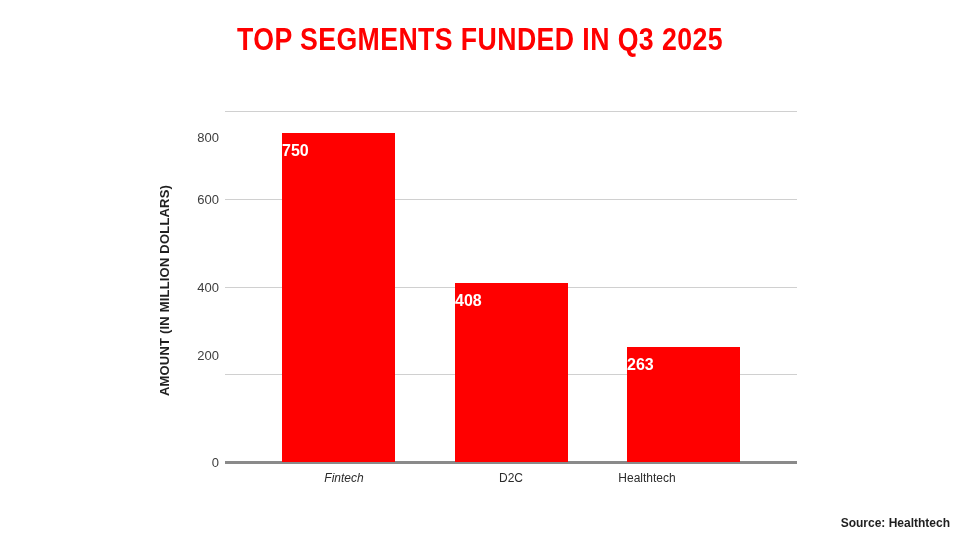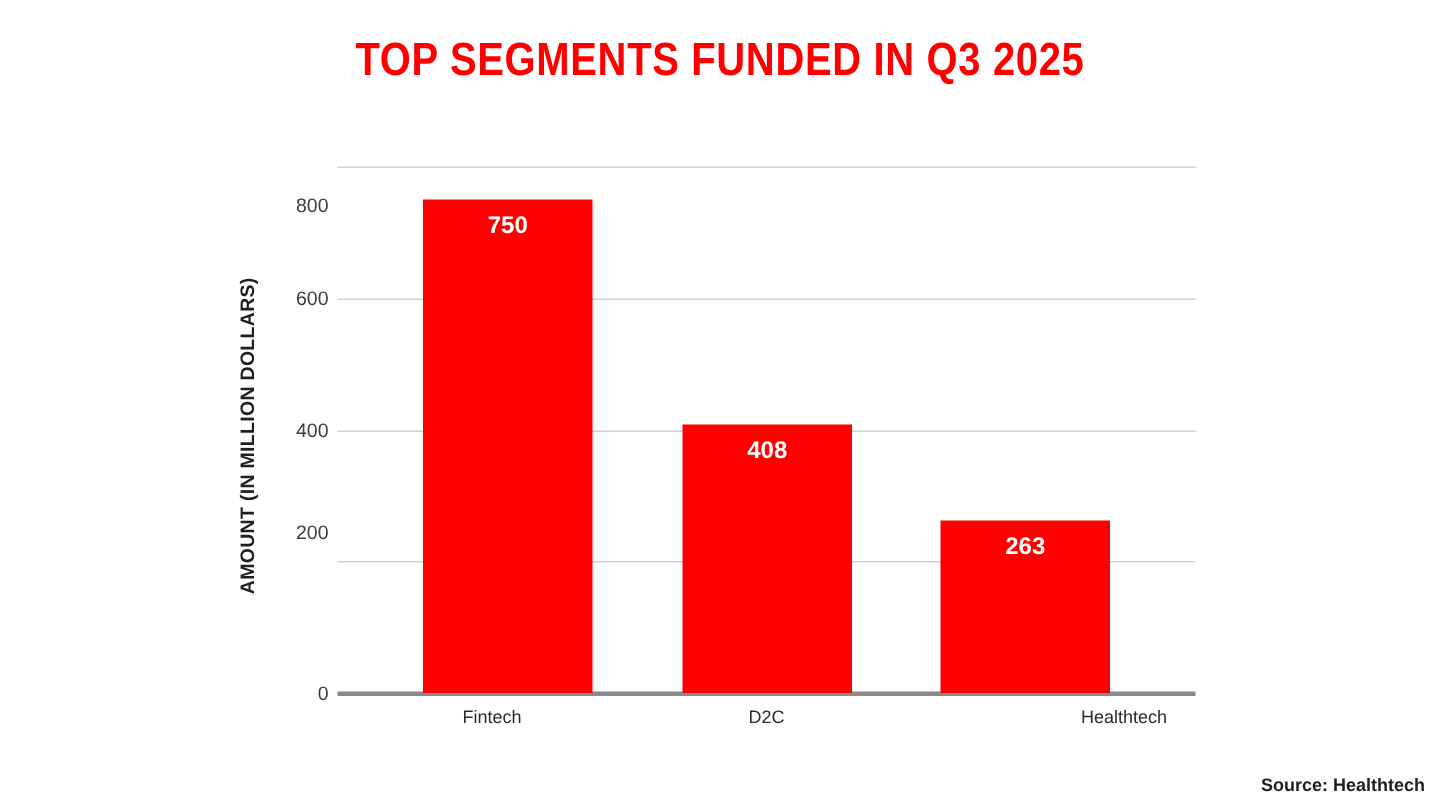--- a/index.html
+++ b/index.html
@@ -106,21 +106,21 @@
     position: absolute;
     bottom: 0;
     width: 113px;
     background: #ff0000;
   }
   .bar-value {
     position: absolute;
     top: 9px;
     left: 0;
     width: 100%;
-    text-align: center;
+    text-align: left;
     color: #ffffff;
     font-size: 16px;
     font-weight: bold;
     font-family: "Liberation Sans", sans-serif;
   }
 
   
   .xtick {
     position: absolute;
     top: 471px;
@@ -170,19 +170,19 @@
       <div class="bar-value">750</div>
     </div>
     <div class="bar" style="left:230px; height:179.01px;">
       <div class="bar-value">408</div>
     </div>
     <div class="bar" style="left:402px; height:115px;">
       <div class="bar-value">263</div>
     </div>
   </div>
 
-  <div class="xtick" style="left:248px;">Fintech</div>
+  <div class="xtick" style="left:264px;font-style:italic;">Fintech</div>
   <div class="xtick" style="left:431px;">D2C</div>
-  <div class="xtick" style="left:618px;text-align:right;">Healthtech</div>
+  <div class="xtick" style="left:567px;">Healthtech</div>
 
 </div>
 
 <div id="source-note">Source: Healthtech</div>
 
 </body></html>

